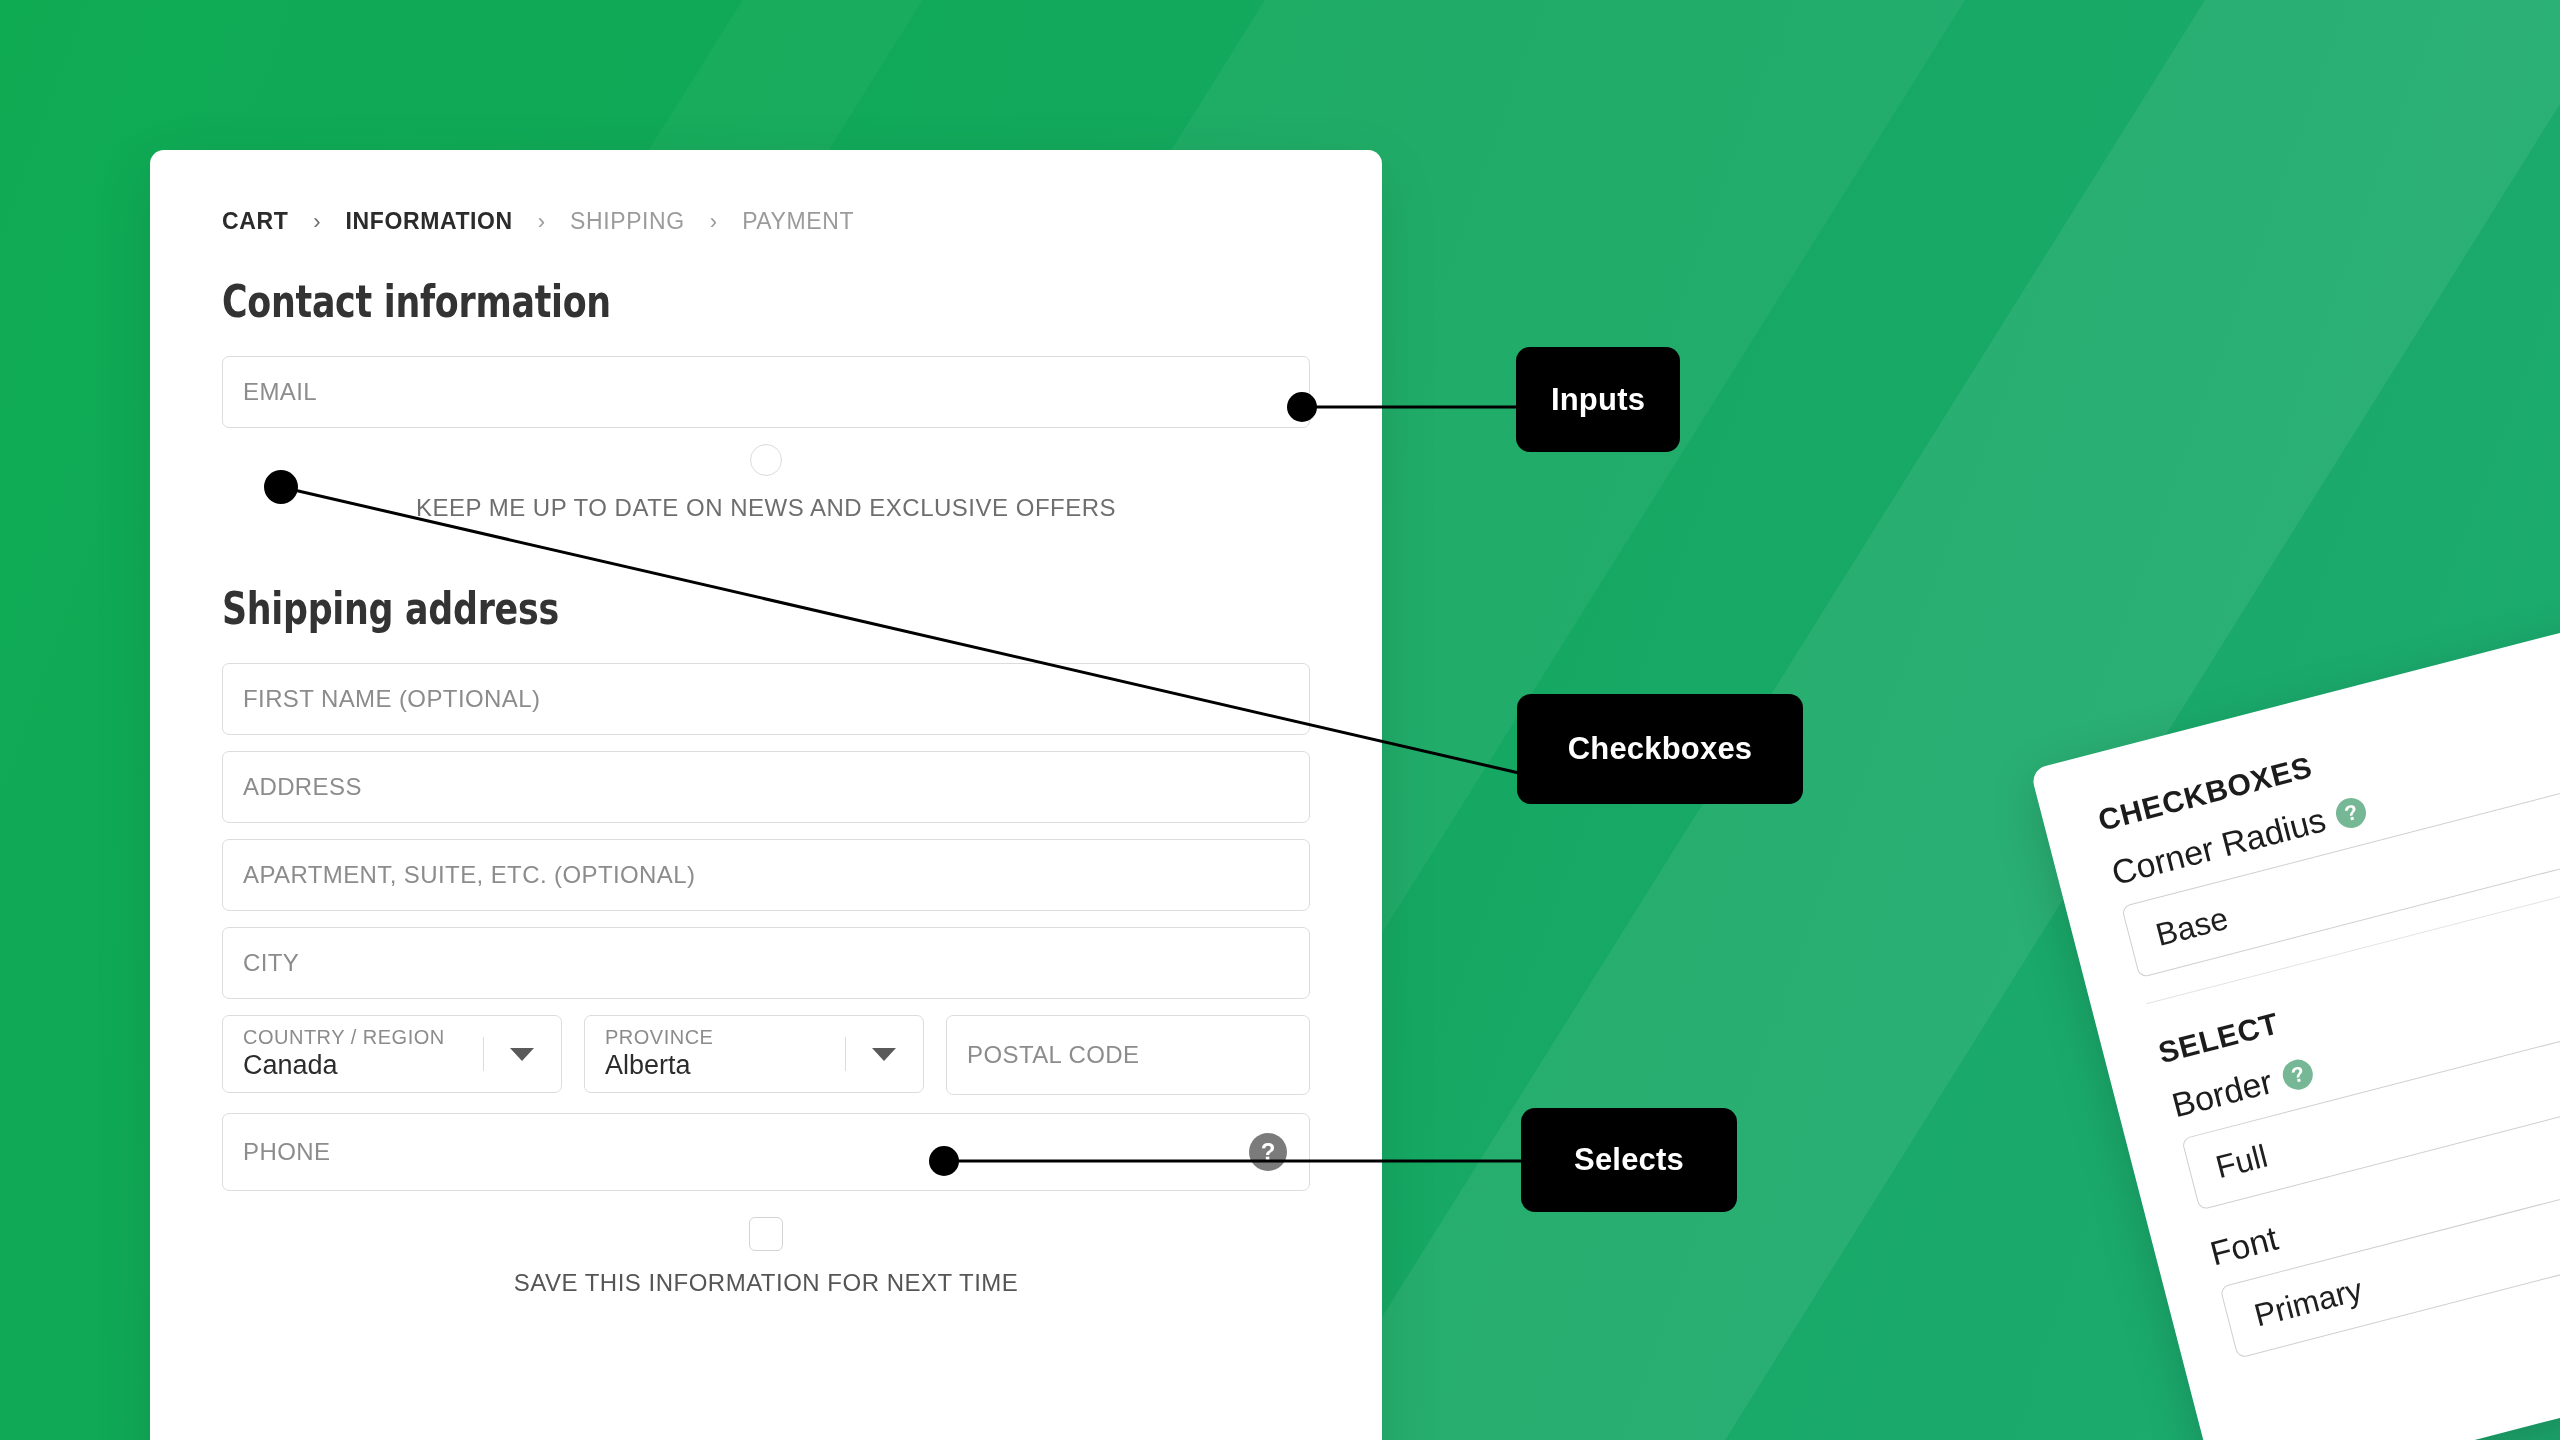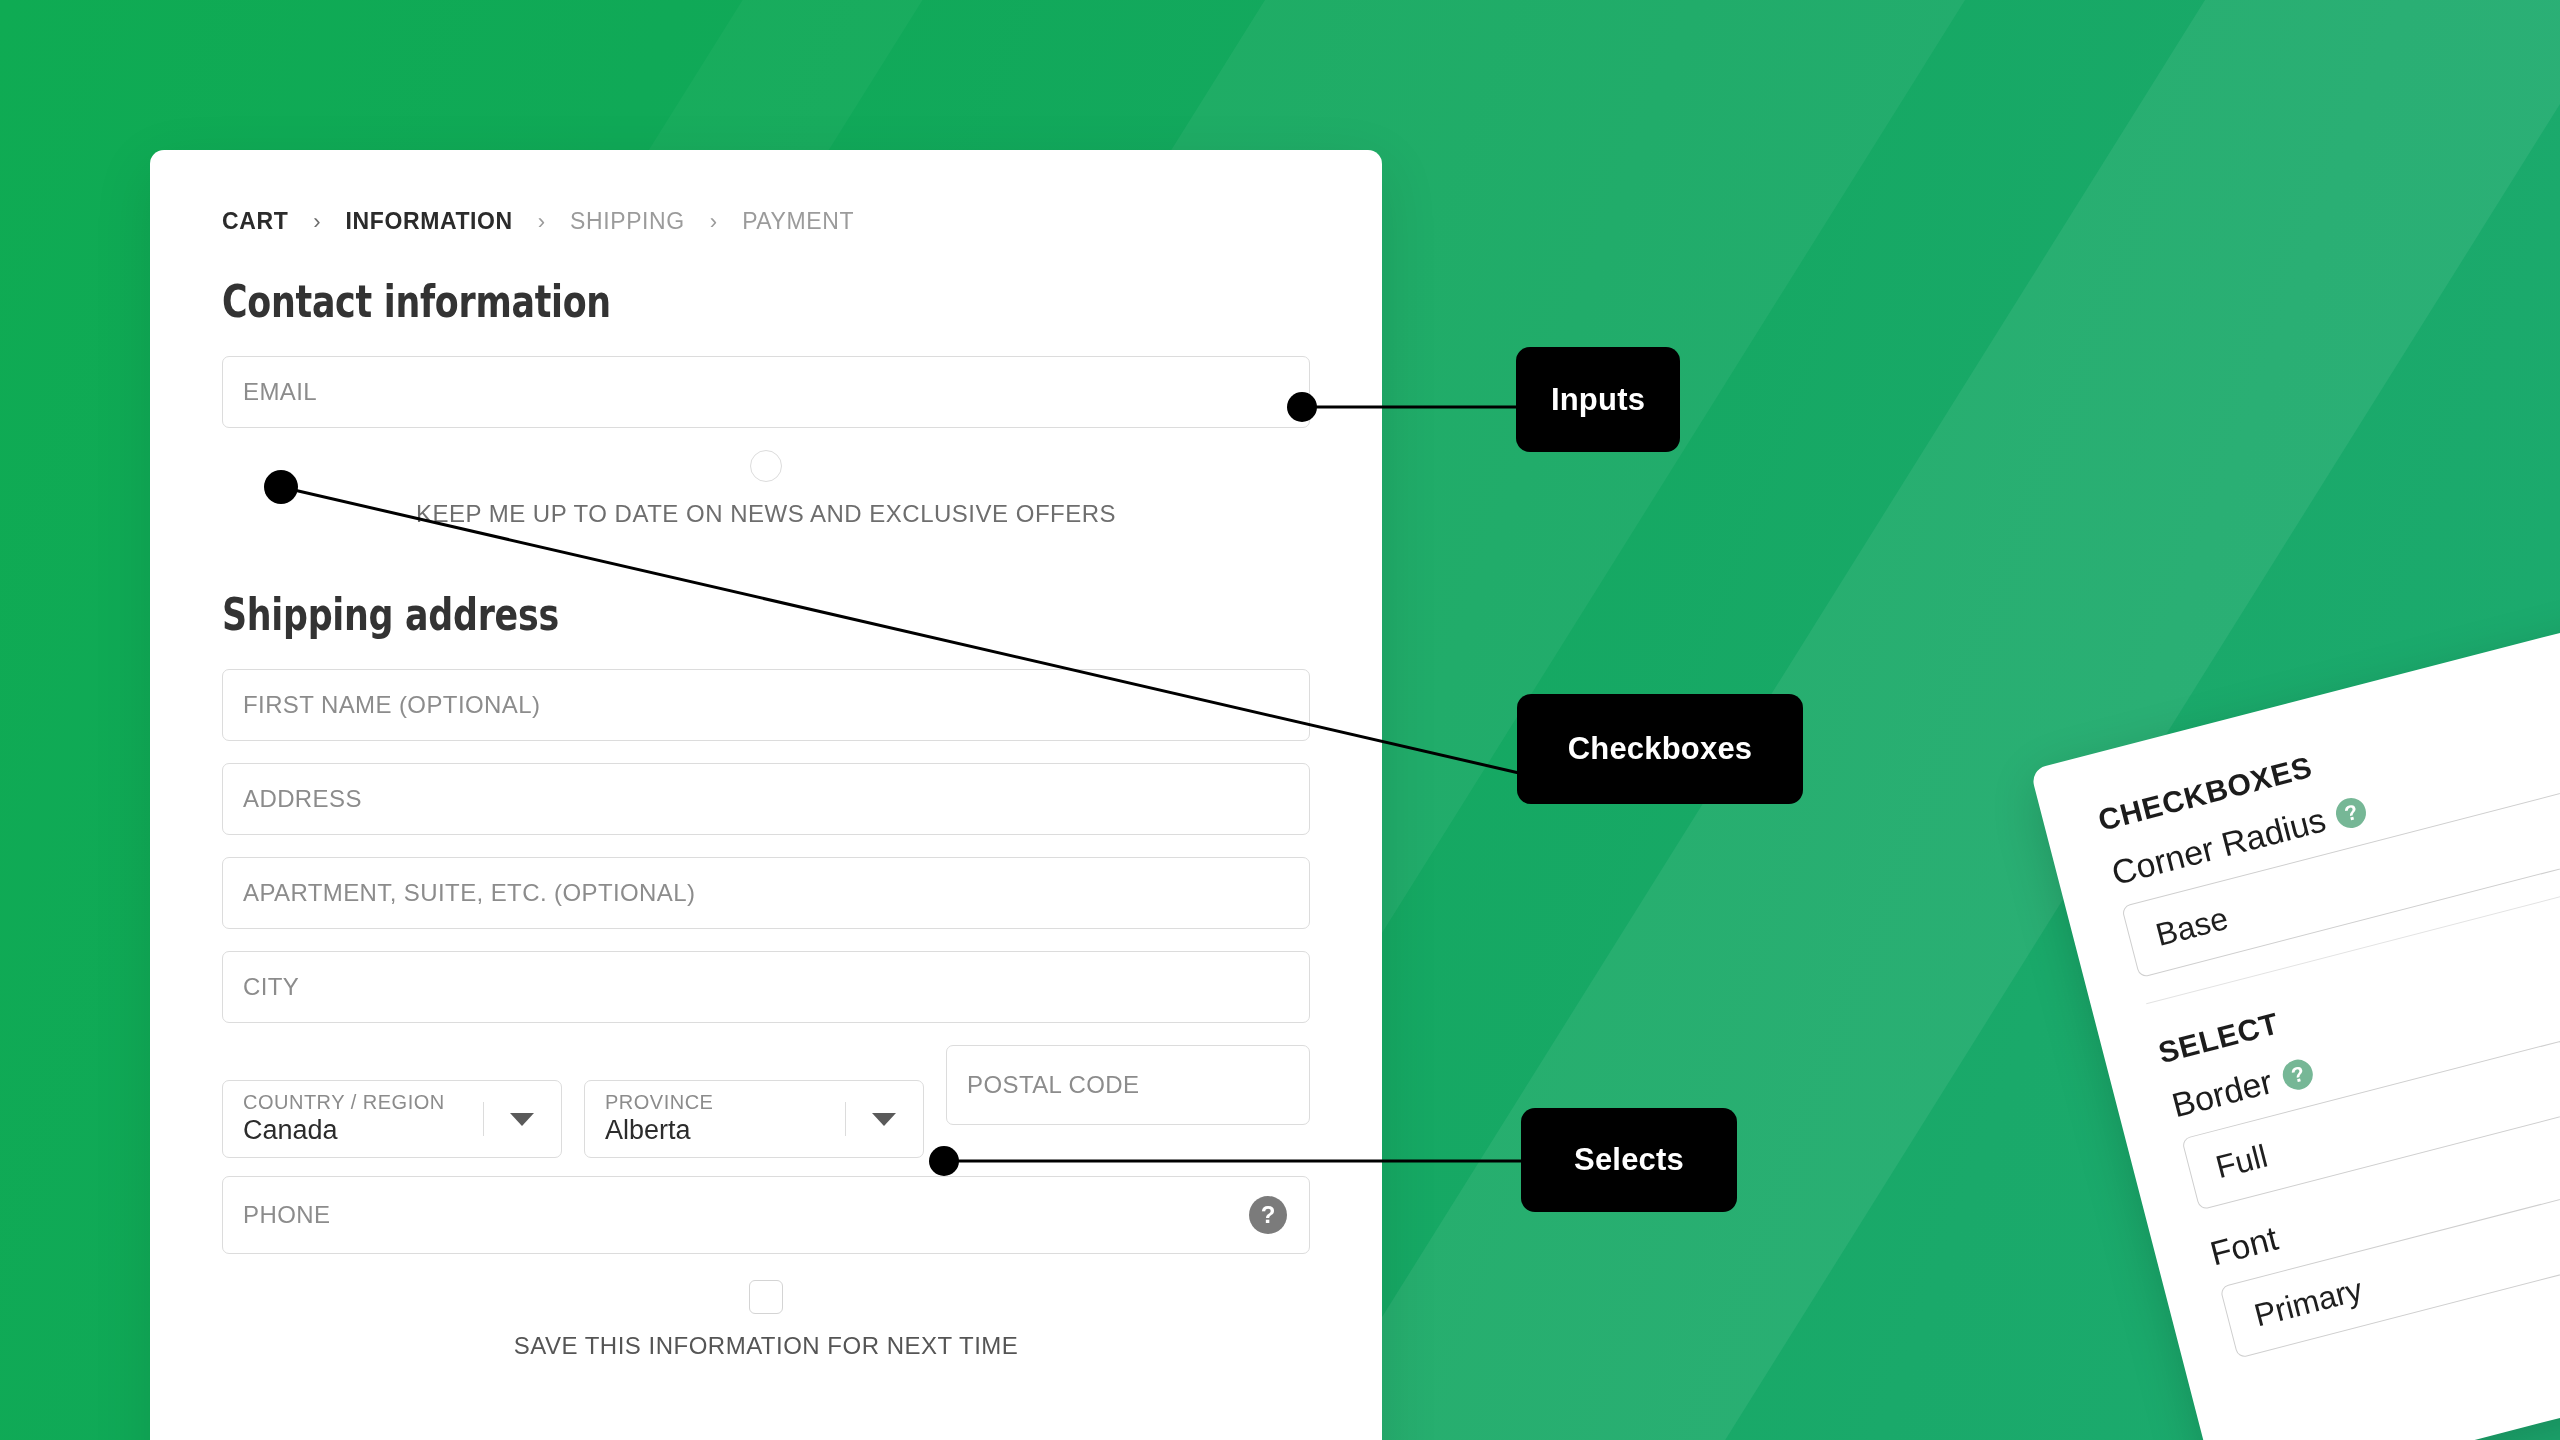--- a/index.html
+++ b/index.html
@@ -61,21 +61,21 @@
   h2.shipping { margin-top: 60px; }
 
   
   .field {
     height: 72px;
     border: 1px solid #dcdcdc;
     border-radius: 7px;
     background: #fff;
     display: flex; align-items: center;
     padding: 0 20px;
-    margin-bottom: 22px;
+    margin-bottom: 16px;
     position: relative;
   }
   .field .ph {
     font-size: 24px; color: #8c8c8c; letter-spacing: 0.4px;
     font-family: "Liberation Sans Narrow", "Liberation Sans", sans-serif;
   }
   .row { display: flex; gap: 22px; }
   .row > .field { flex: 1; }
 
   
@@ -91,21 +91,21 @@
   .check-label {
     font-size: 24px; color: #6e6e6e; letter-spacing: 0.5px;
     font-family: "Liberation Sans Narrow", "Liberation Sans", sans-serif;
   }
   .check-label.dark { color: #555; }
 
   
   .select-field {
     height: 78px; border: 1px solid #dcdcdc; border-radius: 7px;
     background: #fff; display: flex; align-items: center;
-    padding: 0 0 0 20px; position: relative; overflow: hidden; margin-top: 35px;
+    padding: 0 0 0 20px; position: relative; overflow: hidden;
   }
   .select-texts { display: flex; flex-direction: column; justify-content: center; gap: 1px; flex: 1; }
   .select-label {
     font-size: 20px; color: #8c8c8c; letter-spacing: 0.5px; line-height: 1.15;
     font-family: "Liberation Sans Narrow", "Liberation Sans", sans-serif;
   }
   .select-value {
     font-size: 27px; color: #2c2c2c; line-height: 1.15;
     font-family: "Liberation Sans Narrow", "Liberation Sans", sans-serif;
   }

